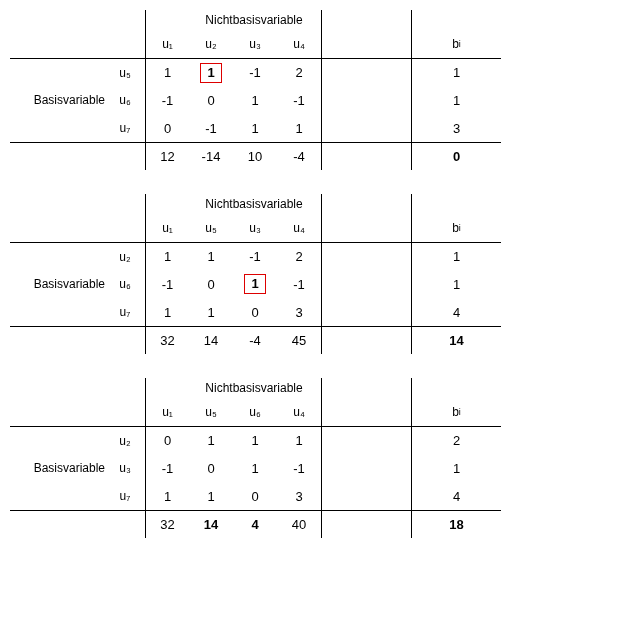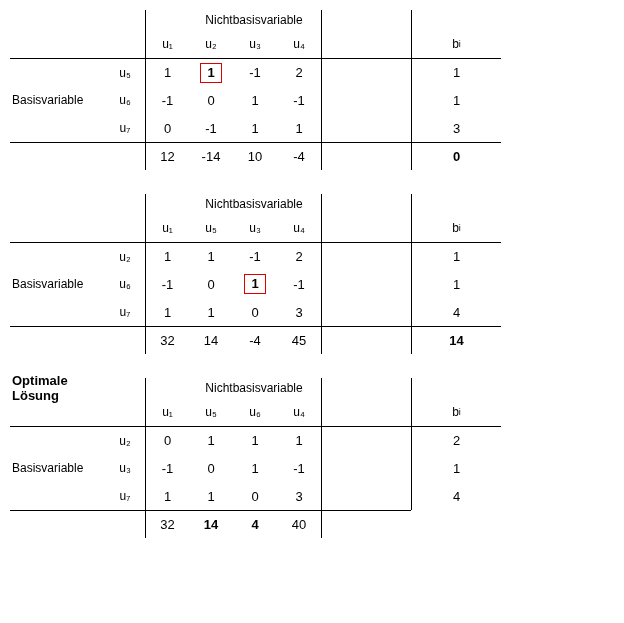--- a/index.html
+++ b/index.html
@@ -19,21 +19,21 @@
   }
   .cell {
     box-sizing: border-box;
     height: 28px;
     display: flex;
     align-items: center;
     justify-content: center;
     position: relative;
   }
   .left-label {
-    justify-content: flex-start;
+    justify-content: flex-end;
     padding-left: 2px;
     font-size: 12px;
   }
   .basis-col {
     justify-content: center;
     font-size: 12px;
   }
   .vl {
     border-left: 1.5px solid #000;
   }
@@ -167,23 +167,20 @@
       <div class="cell left-label ht"></div>
       <div class="cell ht"></div>
       <div class="cell ht vl">32</div>
       <div class="cell ht">14</div>
       <div class="cell ht">-4</div>
       <div class="cell ht">45</div>
       <div class="cell gap-col vl ht"></div>
       <div class="cell vl ht bold">14</div>
     </div>
     <div class="tableau">
-      <div class="cell left-label" style="height: 20px;">
-        <span class="opt-label">Optimale Lösung</span>
-      </div>
       <div class="cell" style="height: 20px;"></div>
       <div class="cell nbv-header vl" style="grid-column: 3 / span 4; height: 20px;">Nichtbasisvariable</div>
       <div class="cell gap-col vl" style="height: 20px;"></div>
       <div class="cell vl" style="height: 20px;"></div>
       <div class="cell left-label"></div>
       <div class="cell"></div>
       <div class="cell sub-var vl">u₁</div>
       <div class="cell sub-var">u₅</div>
       <div class="cell sub-var">u₆</div>
       <div class="cell sub-var">u₄</div>
@@ -215,14 +212,15 @@
       <div class="cell">3</div>
       <div class="cell gap-col vl"></div>
       <div class="cell vl">4</div>
       <div class="cell left-label ht"></div>
       <div class="cell ht"></div>
       <div class="cell ht vl">32</div>
       <div class="cell ht bold">14</div>
       <div class="cell ht bold">4</div>
       <div class="cell ht">40</div>
       <div class="cell gap-col vl ht"></div>
+      <div class="cell vl ht bold">18</div>
     </div>
   </div>
 
 </body></html>

